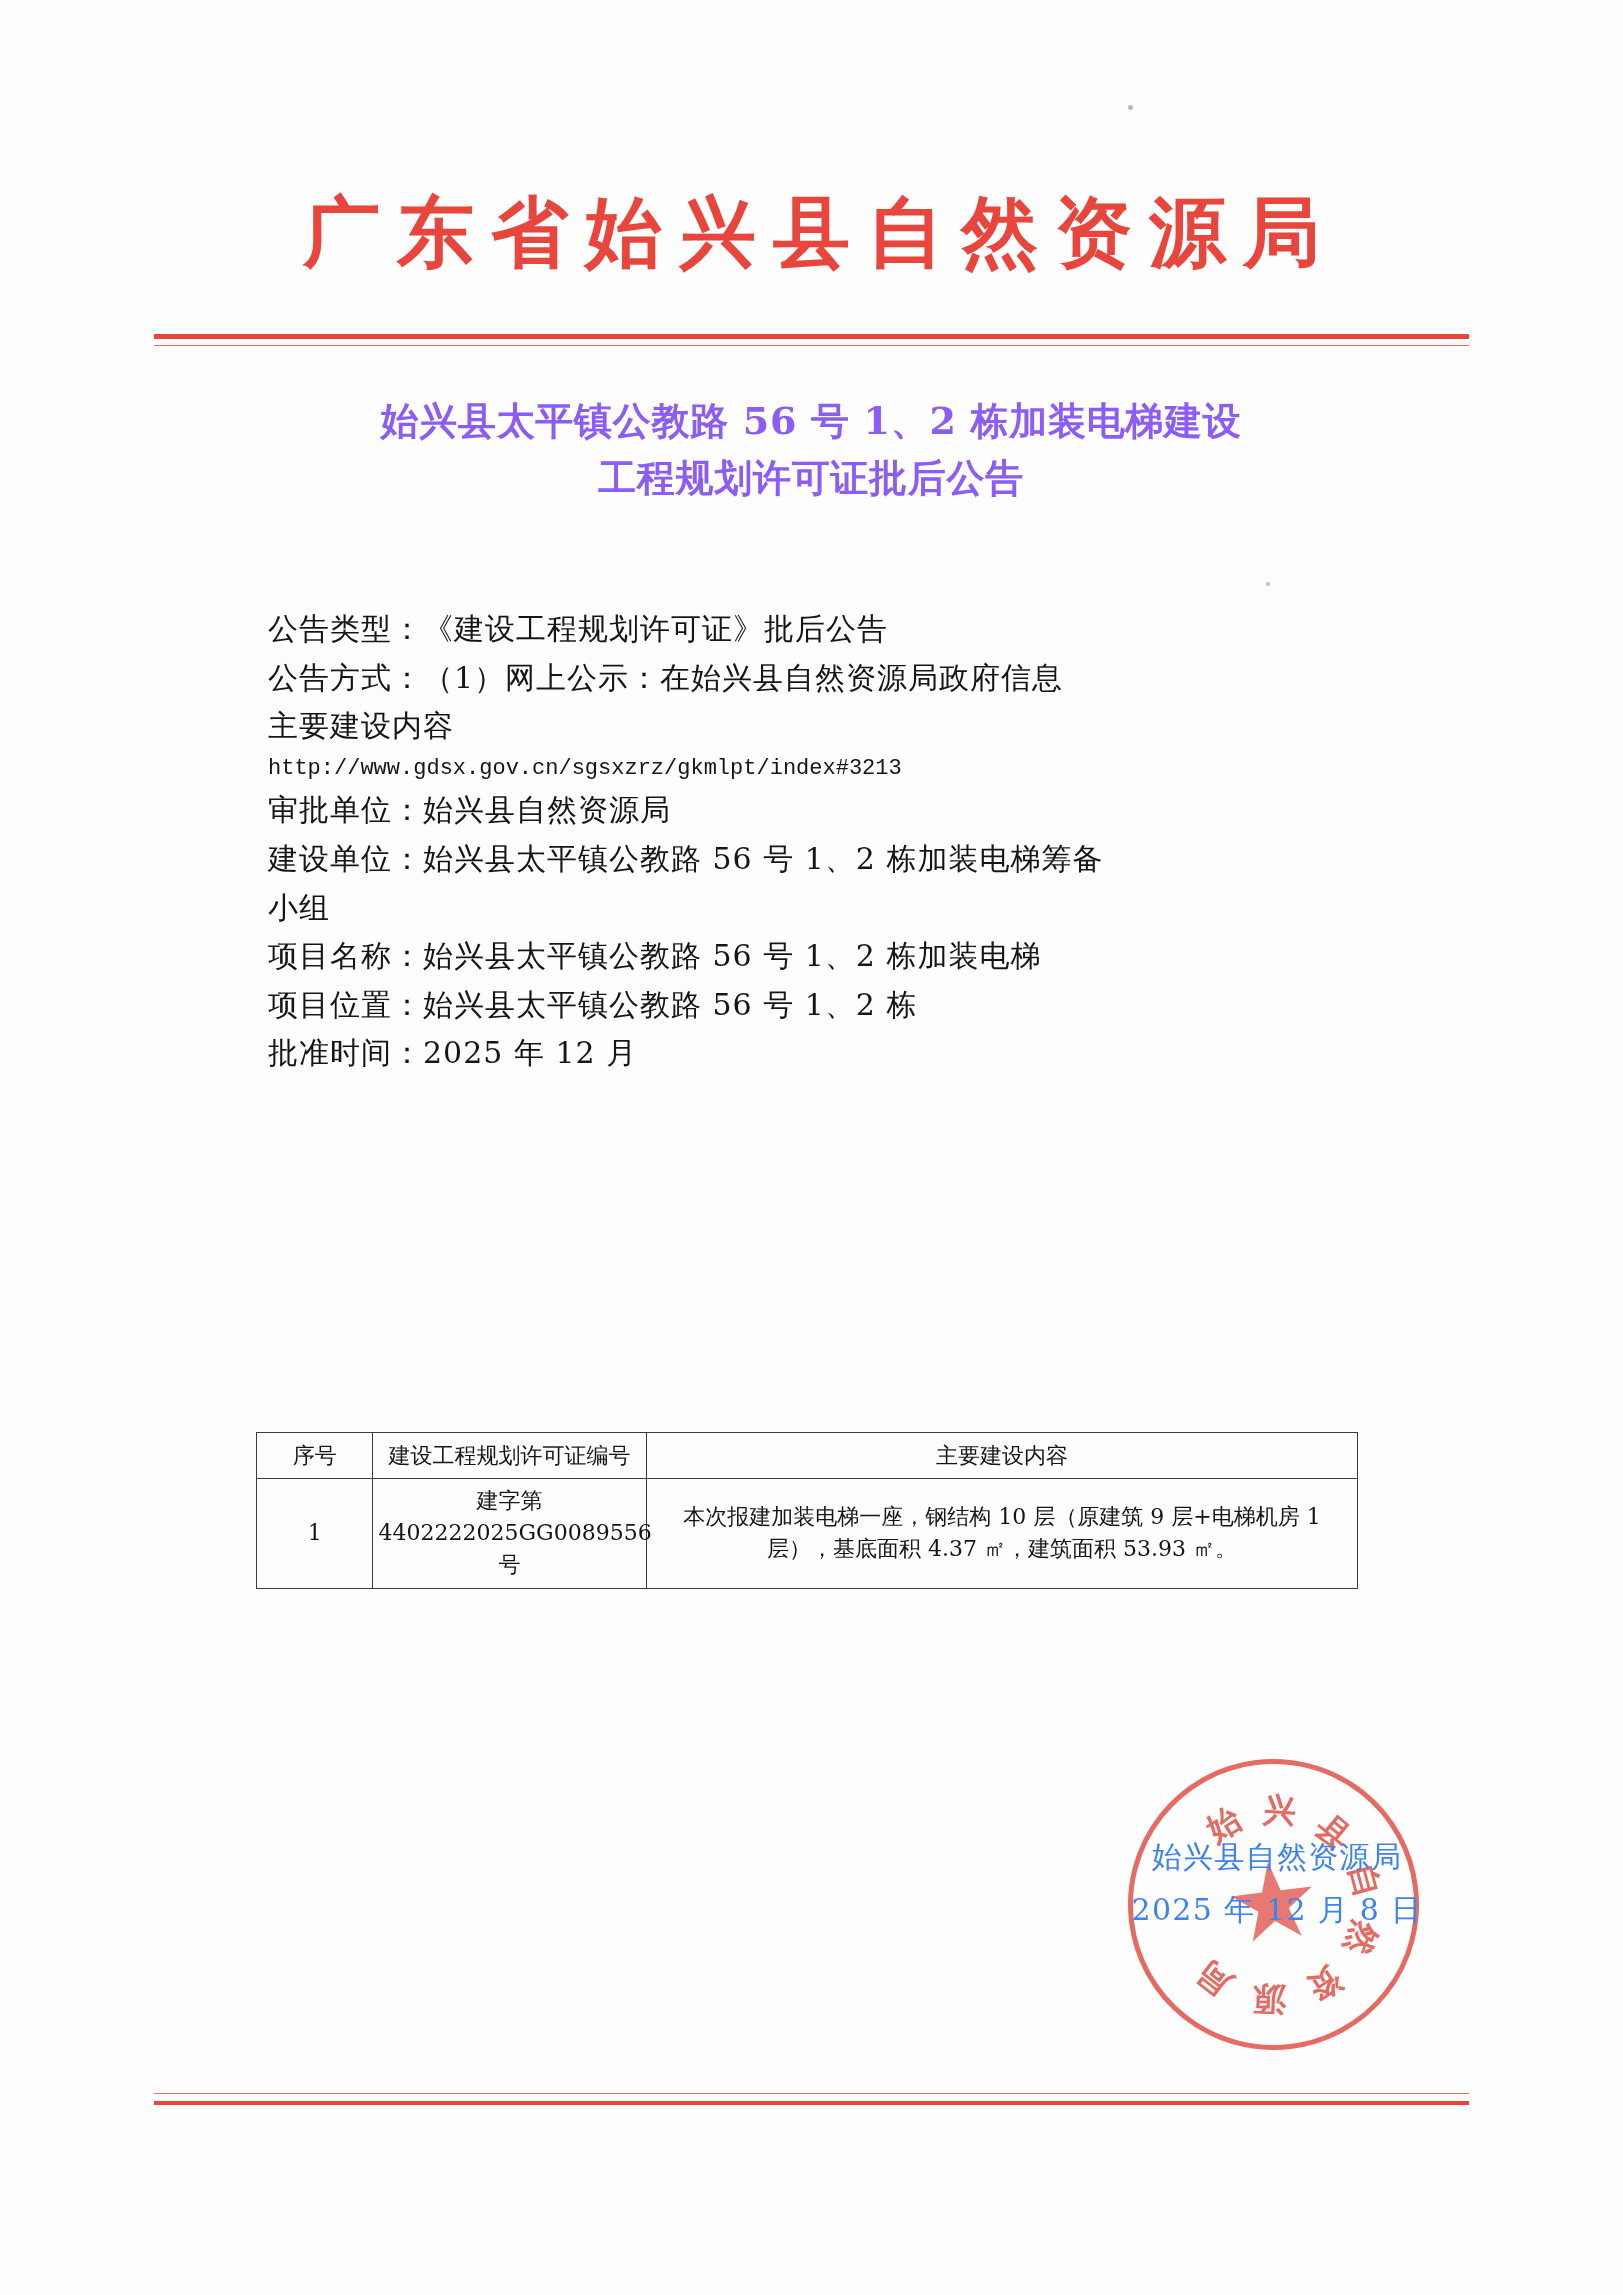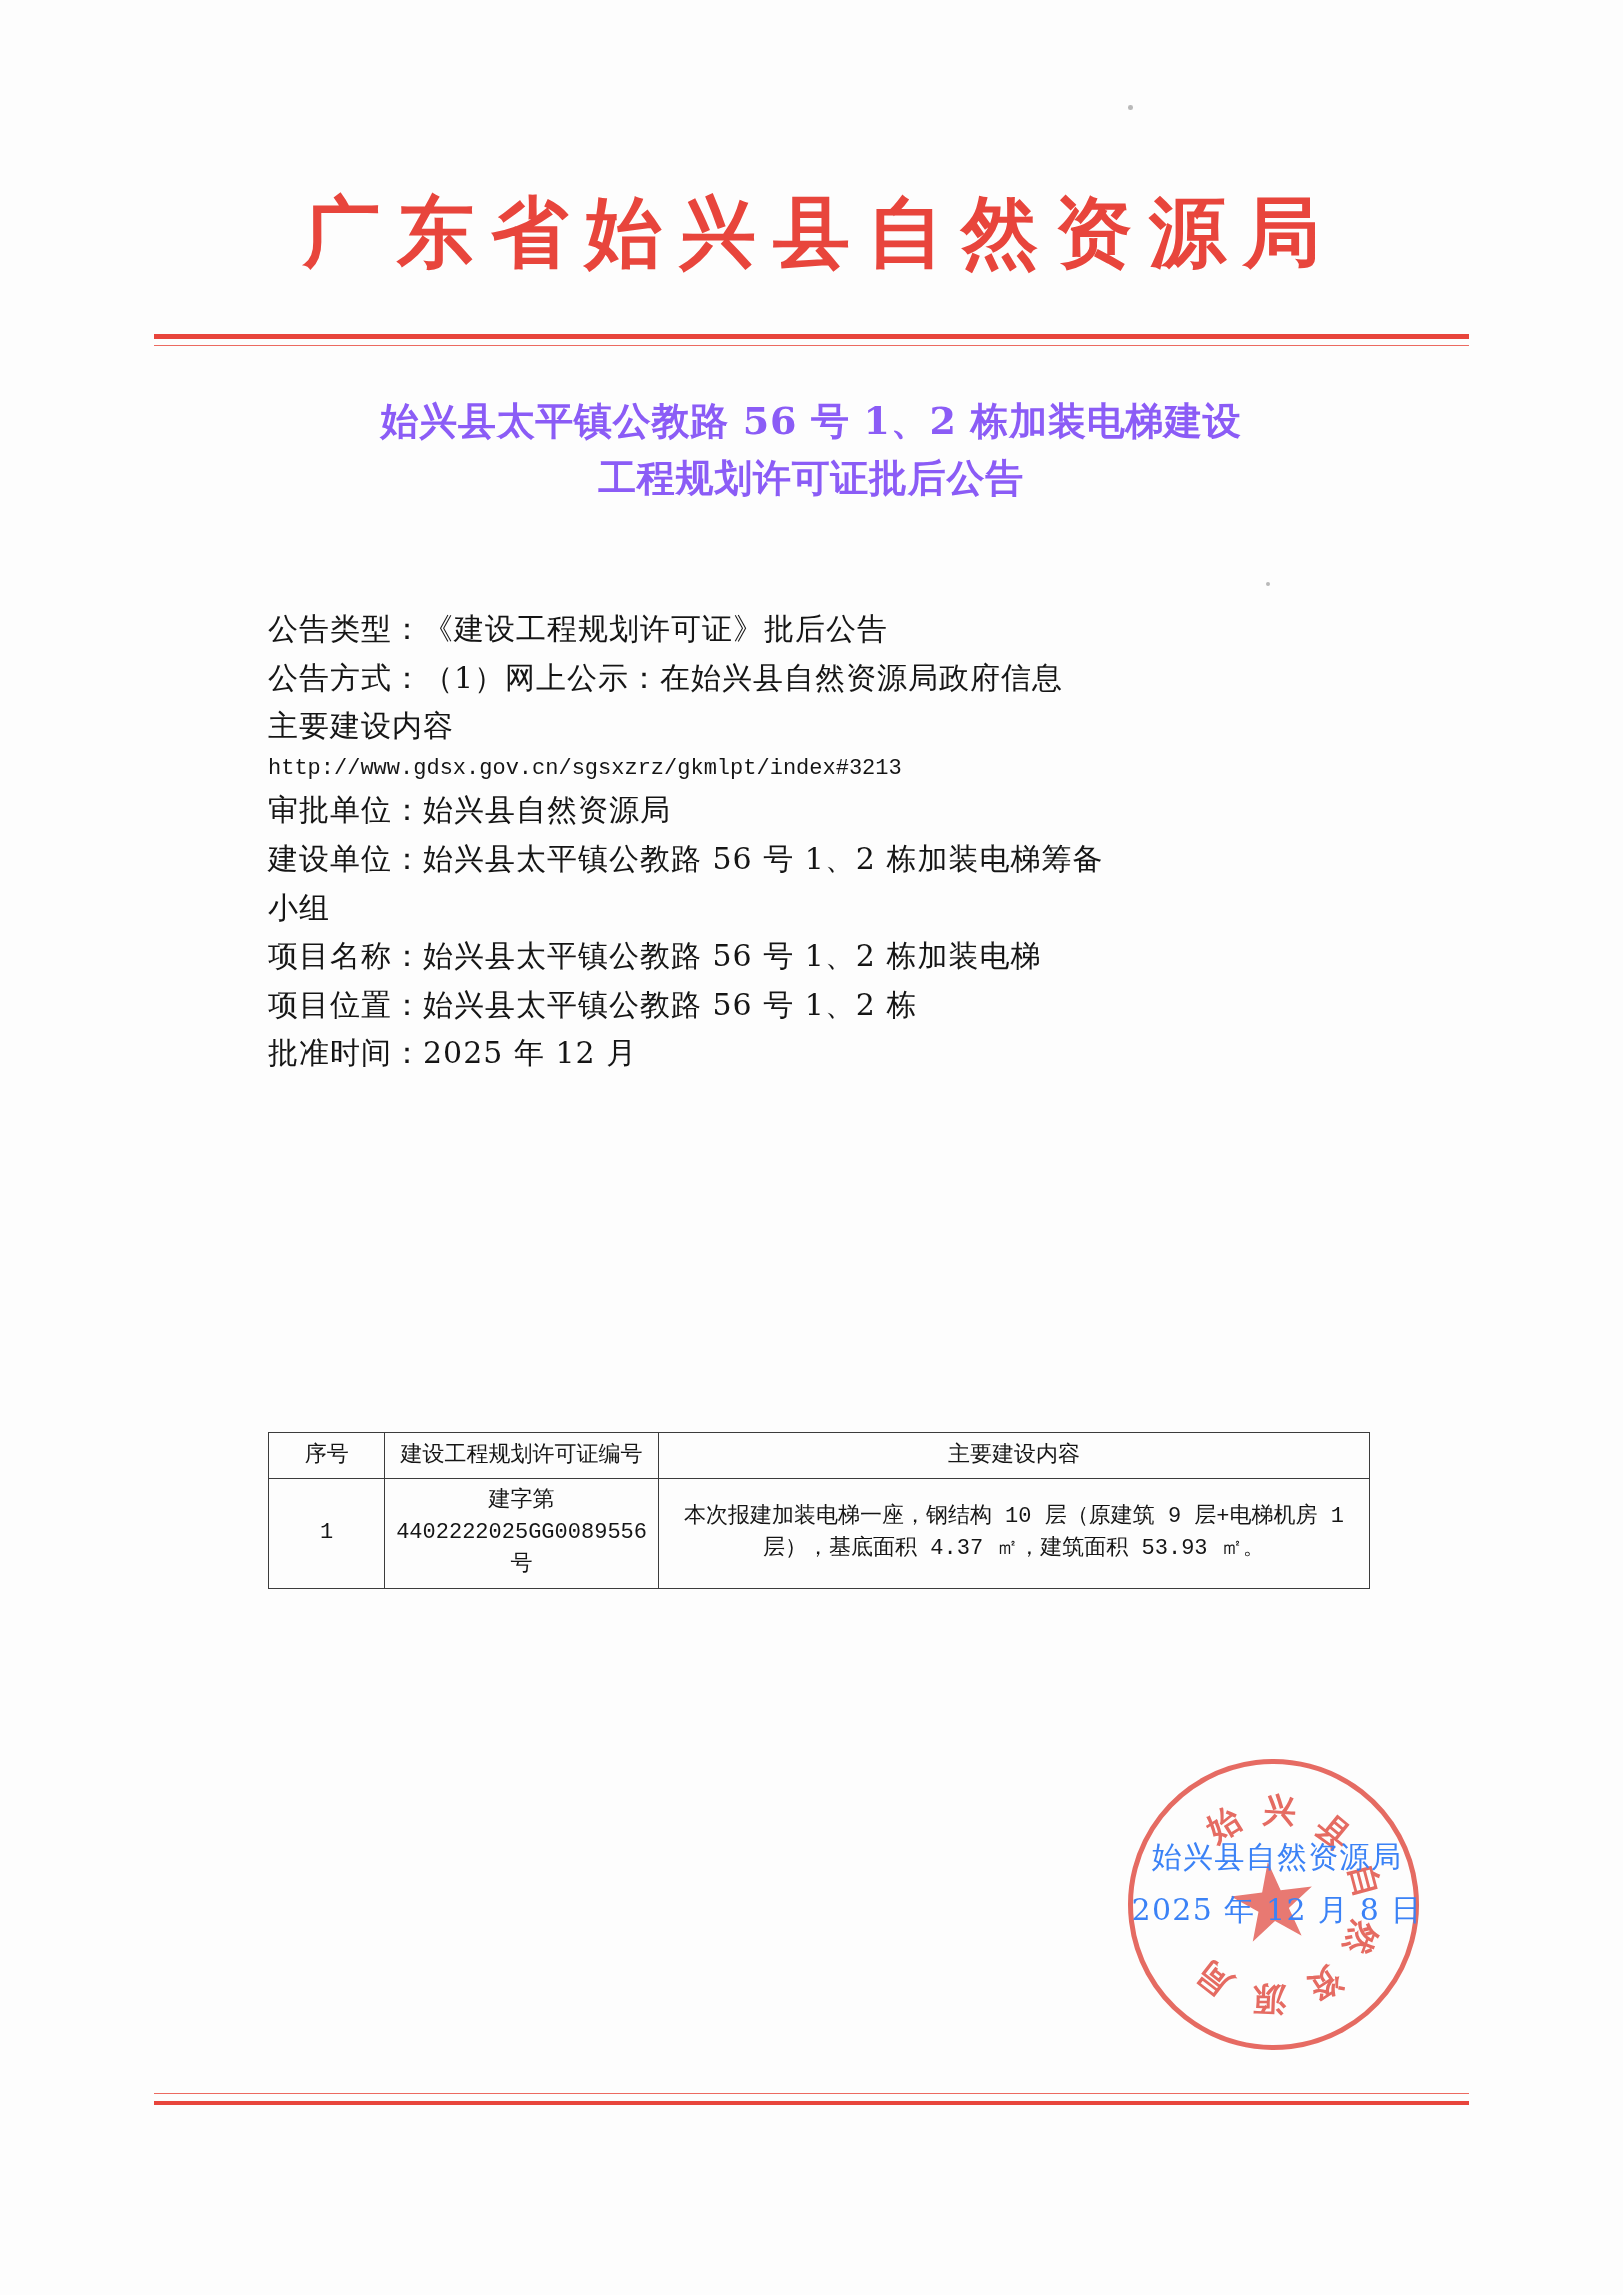--- a/index.html
+++ b/index.html
@@ -100,26 +100,25 @@
   .table-caption {
     position: absolute;
     left: 114px;
     top: 1380px;
     font-size: 30px;
     letter-spacing: 1px;
     color: #151515;
   }
   table.cert {
     position: absolute;
-    left: 114px;
+    left: 102px;
     top: 1432px;
     width: 1066px;
     border-collapse: collapse;
     table-layout: fixed;
-    font-family: Liberation Mono, monospace;
   }
   table.cert td {
     border: 1.3px solid #3c3c3c;
     padding: 6.5px 5.2px;
     font-size: 22px;
     line-height: 1.45;
     text-align: center;
     vertical-align: middle;
     color: #151515;
   }

